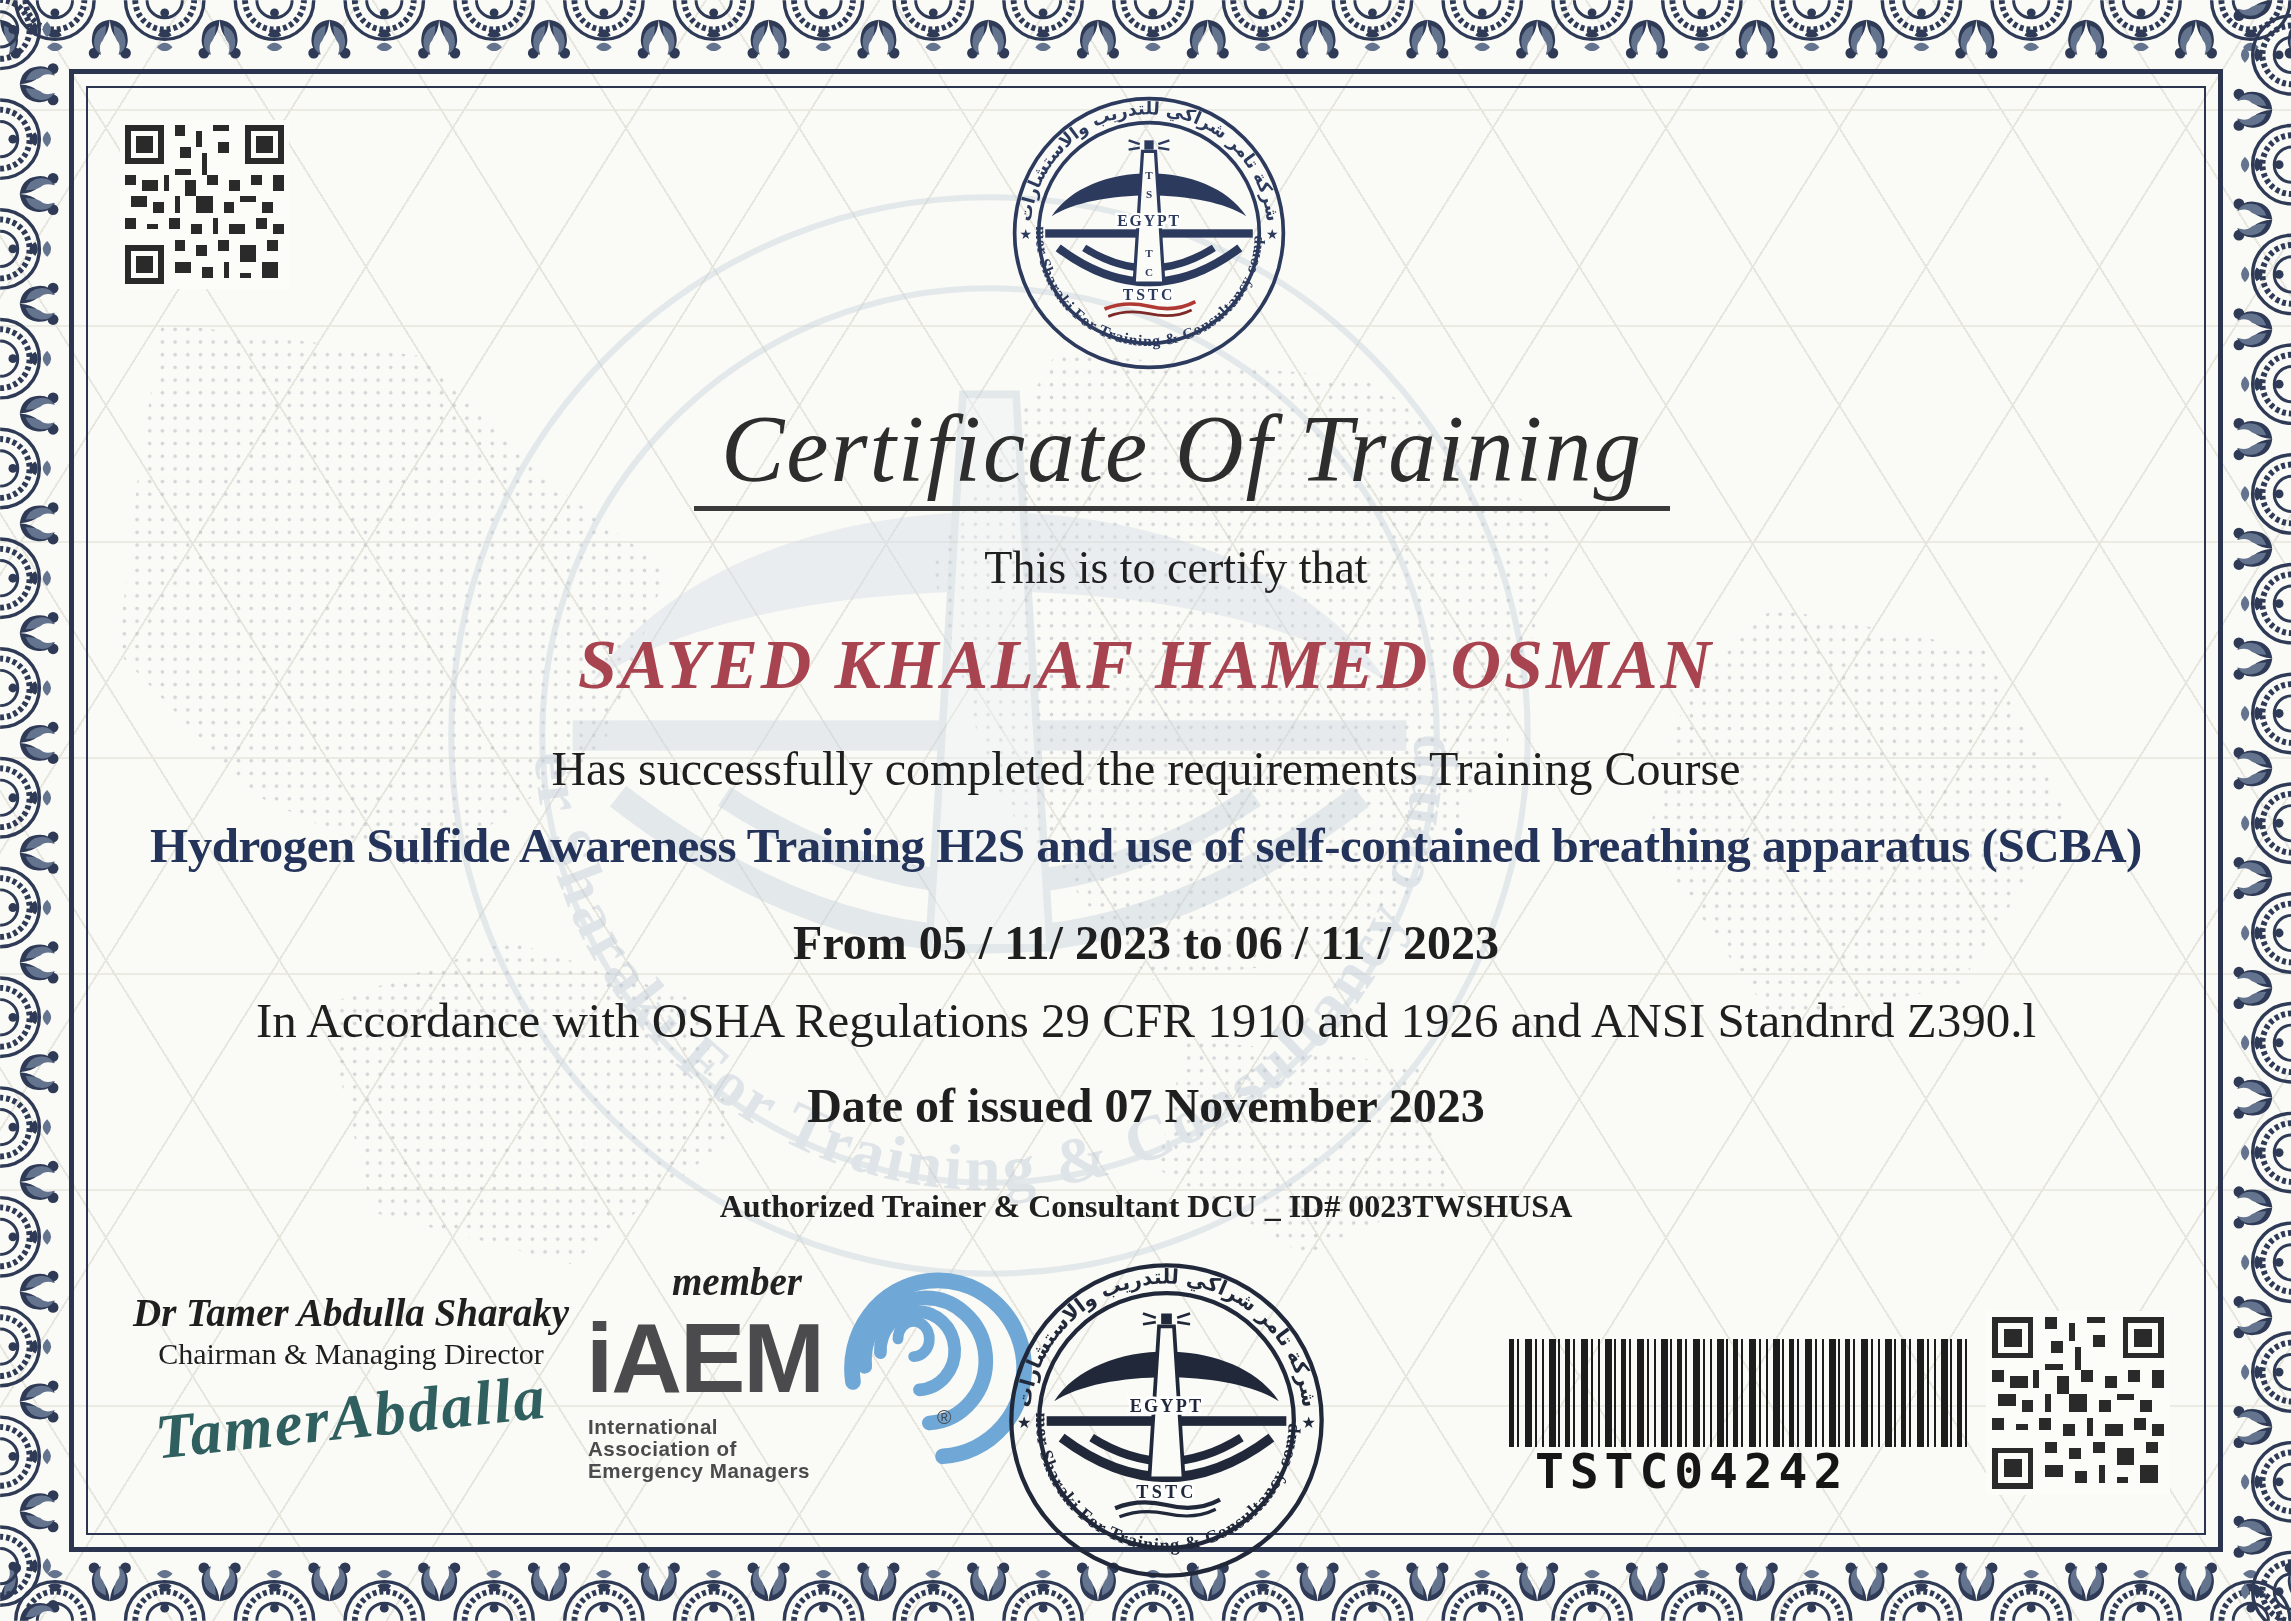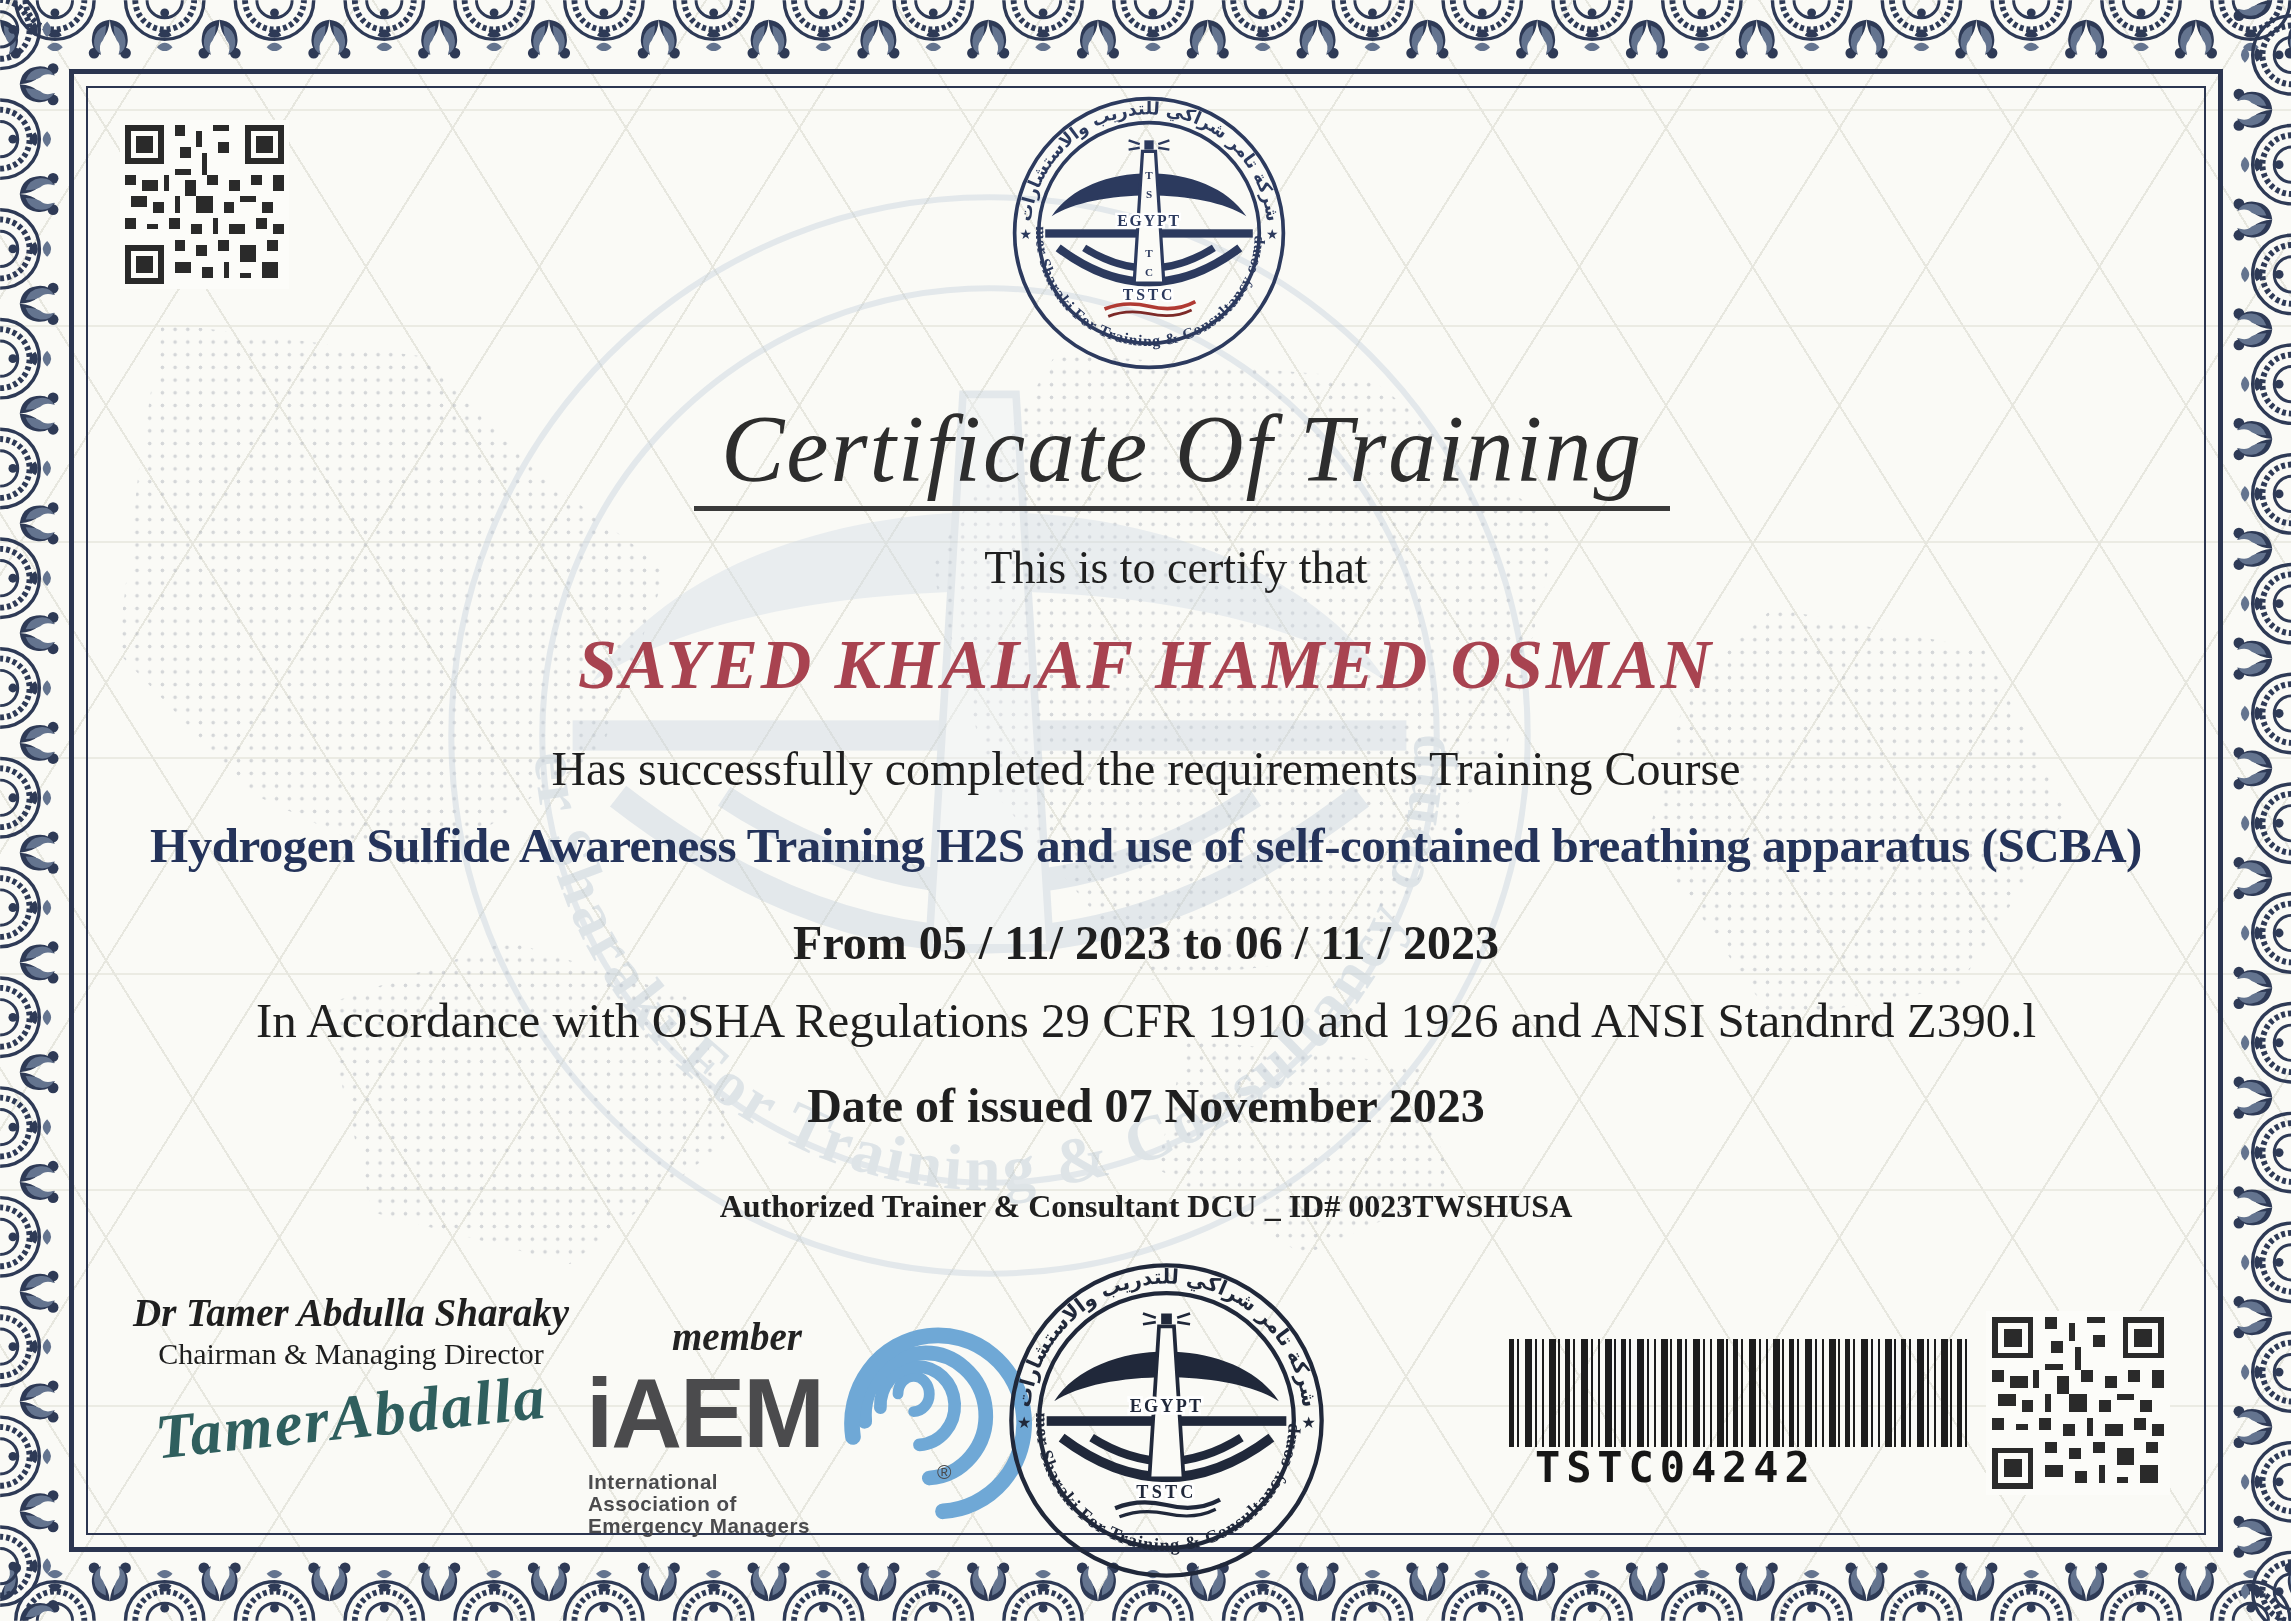--- a/index.html
+++ b/index.html
@@ -65,40 +65,40 @@
   .accordance{top:992px; font-size:49px;}
   .issued{top:1078px; font-size:48px; font-weight:600;}
   .trainer{top:1188px; font-size:32px; font-weight:600;}
 
   .sign{position:absolute; left:106px; top:1290px; width:490px; text-align:center; z-index:4;}
   .sign .sname{font-size:39px; font-style:italic; font-weight:bold;}
   .sign .stitle{font-size:30px; margin-top:2px;}
   .sign .sig{font-size:63px; font-style:italic; font-weight:bold; color:var(--sig-teal);
     transform:rotate(-6deg); margin-top:9.8px; letter-spacing:2px;}
 
-  .iaem{position:absolute; left:586px; top:1314px; width:451px; height:216px; z-index:4;
+  .iaem{position:absolute; left:586px; top:1259px; width:451px; height:216px; z-index:4;
     font-family:"Liberation Sans","DejaVu Sans",sans-serif;}
   .iaem .member{position:absolute; left:86px; top:0; font-size:39px; font-style:italic; font-weight:bold;
     font-family:"Liberation Serif",serif; color:#222;}
   .iaem .swirl{position:absolute; left:165px; top:-13.7px;}
   .iaem .word{position:absolute; left:0; top:43px; font-size:98px; font-weight:bold; color:var(--iaem-gray);
     letter-spacing:-2px;}
   .iaem .caption{position:absolute; left:2px; top:157px; font-size:20.6px; font-weight:bold;
     color:var(--iaem-gray); line-height:1.08; letter-spacing:0.5px;}
   .iaem .reg{position:absolute; left:351px; top:147px; font-size:19.6px; color:var(--iaem-gray);}
 
   .barcode{position:absolute; left:1509px; top:1339px; width:463px; height:108px; z-index:4;
     background:repeating-linear-gradient(90deg,
       #1d1d1d 0 4.9px, transparent 4.9px 7.8px, #1d1d1d 7.8px 9.8px, transparent 9.8px 15.7px,
       #1d1d1d 15.7px 23.5px, transparent 23.5px 26.5px, #1d1d1d 26.5px 28px, transparent 28px 33px,
       #1d1d1d 33px 35px, transparent 35px 40px, #1d1d1d 40px 47px, transparent 47px 49px,
       #1d1d1d 49px 51px, transparent 51px 56px);}
   .barcode-label{position:absolute; left:1535px; top:1443px; z-index:4;
     font-family:"DejaVu Sans Mono","Liberation Mono",monospace;
-    font-size:42px; font-weight:bold; letter-spacing:5.9px; color:#161616;}
+    font-size:48px; font-weight:bold; letter-spacing:5.9px; color:#161616;}
 
   .seal-arc{font-size:17px; font-weight:bold; letter-spacing:1px;}
   .seal-ar{font-size:19px; font-weight:bold;}
   .halo{stroke:#fff; stroke-width:5px; paint-order:stroke;}
 </style>
 </head>
 <body>
 
 <div class="cert">
 

